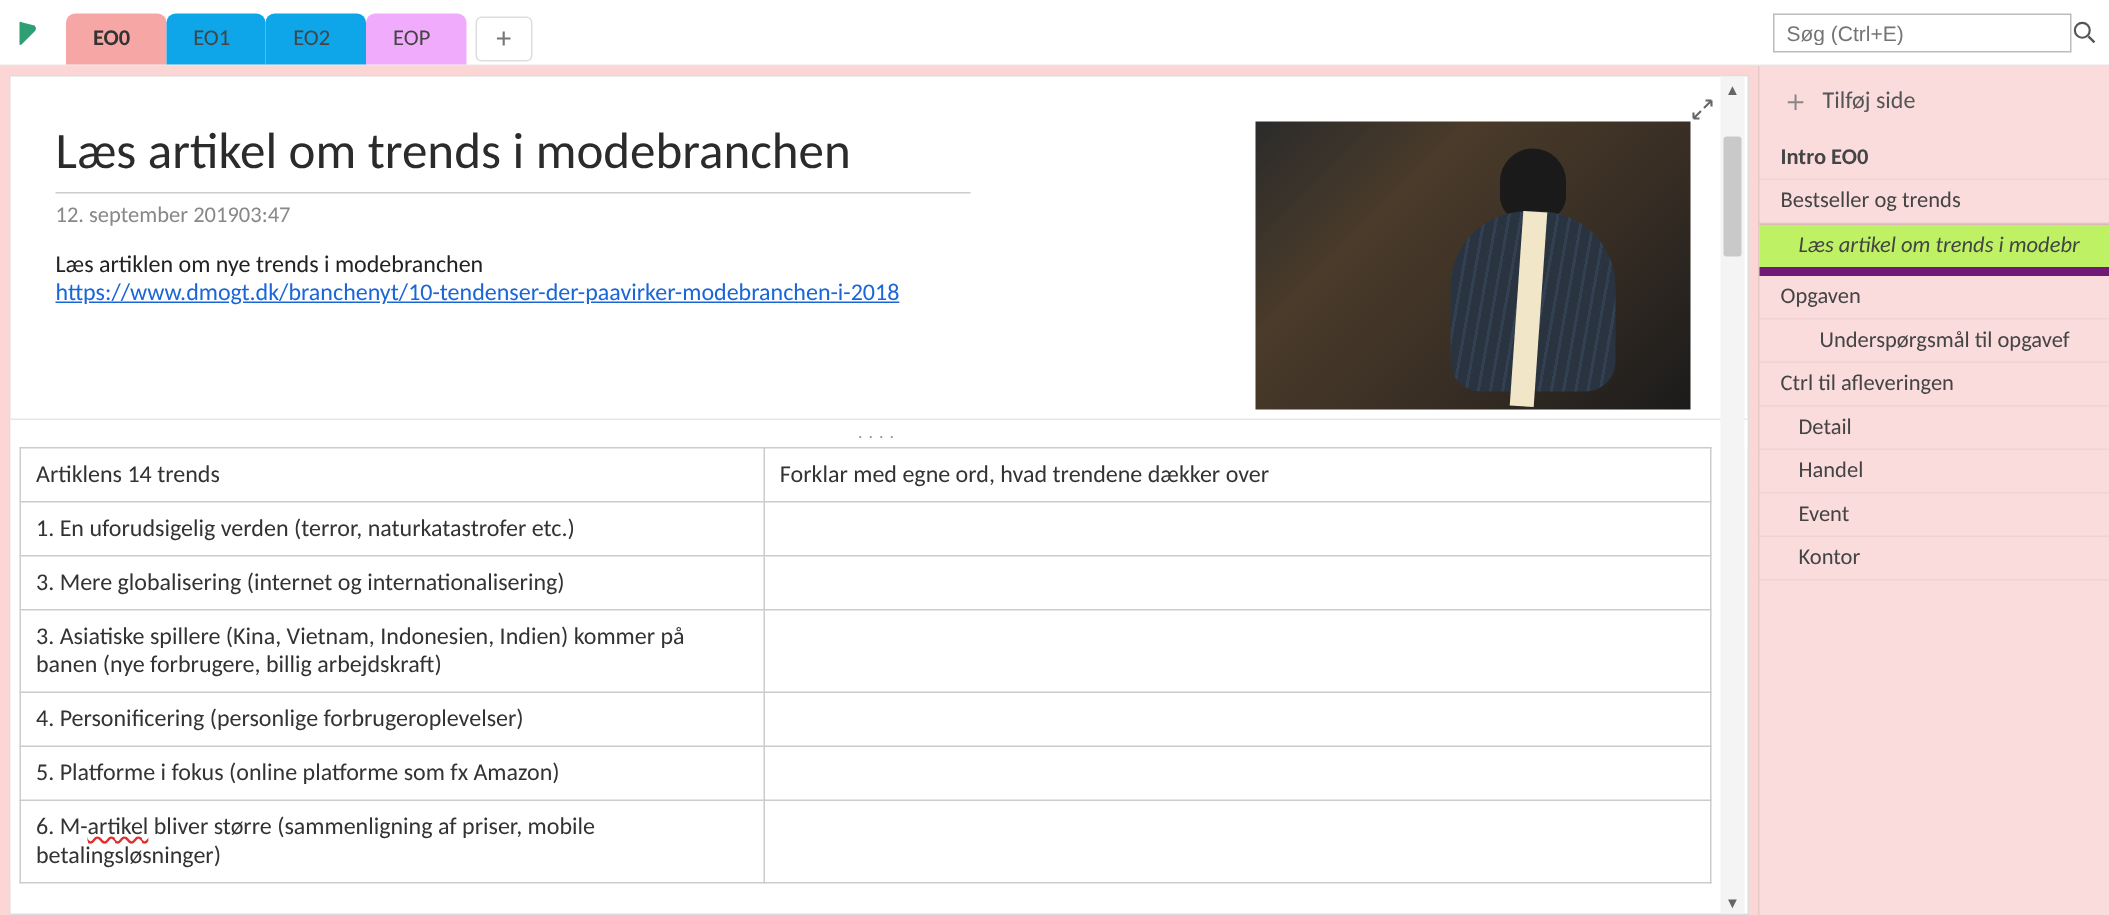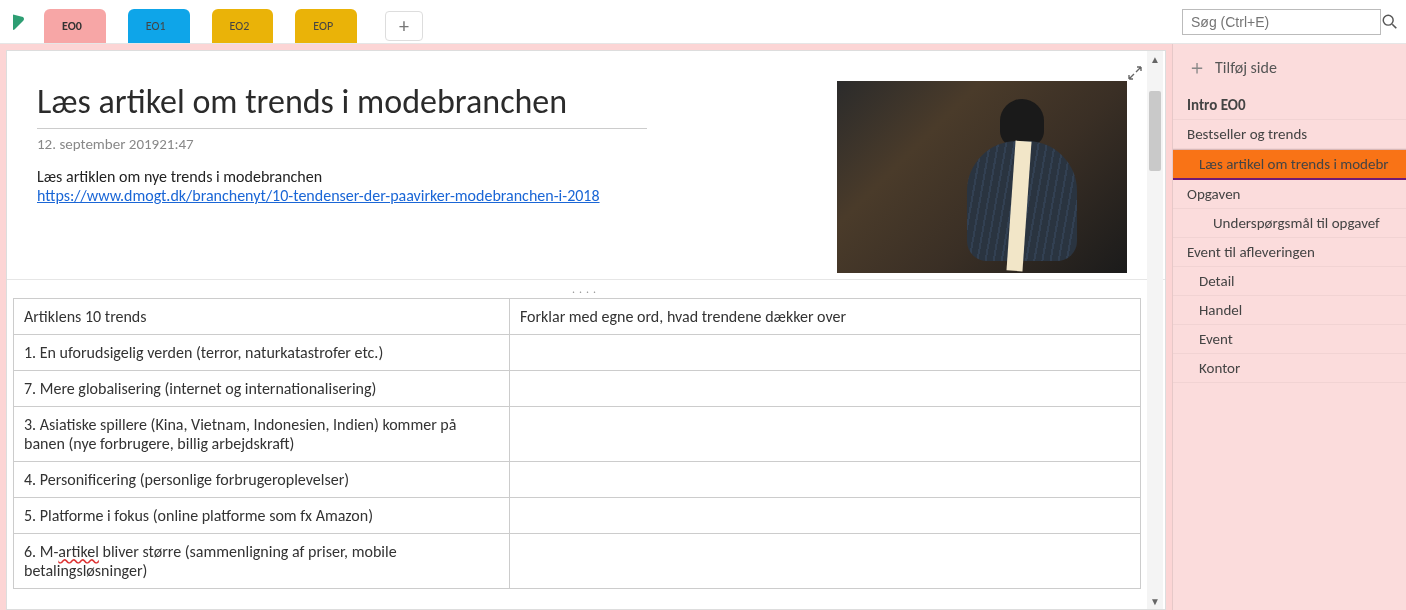--- a/index.html
+++ b/index.html
@@ -35,32 +35,32 @@
     display: flex;
     align-items: flex-end;
     padding-left: 4px;
     flex: 1;
   }
   .tab {
     position: relative;
     padding: 8px 24px 8px 18px;
     border-top-left-radius: 6px;
     border-top-right-radius: 6px;
-    margin-right: 22px;
-    font-size: 12px;
+    margin-right: 0;
+    font-size: 15px;
     color: #444;
     cursor: pointer;
     height: 34px;
     display: flex;
     align-items: center;
   }
   .tab-eo0 { background: #f7a6a6; color: #333; font-weight: 600; }
   .tab-eo1 { background: #0ea5e9; }
-  .tab-eo2 { background: #eab308; }
-  .tab-eop { background: #eab308; }
+  .tab-eo2 { background: #0ea5e9; }
+  .tab-eop { background: #f0abfc; }
   .tab-add {
     width: 38px;
     display: flex;
     align-items: center;
     justify-content: center;
     font-size: 20px;
     color: #777;
     border: 1px solid #ddd;
     height: 30px;
     border-radius: 4px;
@@ -284,23 +284,24 @@
     cursor: pointer;
     border-bottom: 1px solid rgba(0,0,0,0.04);
     white-space: nowrap;
     overflow: hidden;
     text-overflow: ellipsis;
   }
   .page-item.level1 { padding-left: 26px; }
   .page-item.level2 { padding-left: 40px; }
   .page-item.bold { font-weight: 600; }
   .page-item.selected {
-    background: #f97316;
+    background: #bef264;
     border-top: 1px solid #d8b8b8;
-    border-bottom: 2px solid #701a75;
+    border-bottom: 6px solid #701a75;
+    font-style: italic;
   }
 </style>
 </head>
 <body>
 
 <div class="topbar">
   <div class="app-icon">
     <svg width="20" height="20" viewBox="0 0 20 20">
         <path d="M3 3 L3 17 Q3 19 5 17 L13 9 Q15 7 13 5 L5 3 Q3 2 3 3 Z" fill="#2e9e73"></path>
       </svg>
@@ -333,21 +334,21 @@
         <svg width="16" height="16" viewBox="0 0 16 16">
             <path d="M2 14 L7 9 M2 14 L2 10 M2 14 L6 14 M14 2 L9 7 M14 2 L10 2 M14 2 L14 6" stroke="#666" stroke-width="1.4" fill="none"></path>
           </svg>
       </div>
 
       <div class="note-header">
         <div class="title-block">
           <div class="page-title">Læs artikel om trends i modebranchen</div>
           <div class="meta">
             <span>12. september 2019</span>
-            <span>21:47</span>
+            <span>03:47</span>
           </div>
           <div class="note-body" style="padding-left:0;">
             <div>Læs artiklen om nye trends i modebranchen</div>
             <a href="#">https://www.dmogt.dk/branchenyt/10-tendenser-der-paavirker-modebranchen-i-2018</a>
           </div>
         </div>
         <div class="hero-img">
           <div class="mannequin">
               <div class="head"></div>
               <div class="body"></div>
@@ -355,31 +356,31 @@
           <div class="tape"></div>
         </div>
       </div>
 
       <div class="splitter-dots">....</div>
 
       <div class="table-wrap">
         <table class="trends">
           <thead>
             <tr>
-              <th style="width:44%">Artiklens 10 trends</th>
+              <th style="width:44%">Artiklens 14 trends</th>
               <th>Forklar med egne ord, hvad trendene dækker over</th>
             </tr>
           </thead>
           <tbody>
             <tr>
                 <td>1. En uforudsigelig verden (terror, naturkatastrofer etc.)</td>
                 <td></td>
               </tr>
             <tr>
-                <td>7. Mere globalisering (internet og internationalisering)</td>
+                <td>3. Mere globalisering (internet og internationalisering)</td>
                 <td></td>
               </tr>
             <tr>
                 <td>3. Asiatiske spillere (Kina, Vietnam, Indonesien, Indien) kommer på banen (nye forbrugere, billig arbejdskraft)</td>
                 <td></td>
               </tr>
             <tr>
                 <td>4. Personificering (personlige forbrugeroplevelser)</td>
                 <td></td>
               </tr>
@@ -409,21 +410,21 @@
     <div class="add-page">
       <span class="plus">＋</span>
       <span>Tilføj side</span>
     </div>
     <div class="page-list" id="page-list">
         <div class="page-item bold">Intro EO0</div>
         <div class="page-item">Bestseller og trends</div>
         <div class="page-item level1 selected">Læs artikel om trends i modebr</div>
         <div class="page-item">Opgaven</div>
         <div class="page-item level2">Underspørgsmål til opgavef</div>
-        <div class="page-item">Event til afleveringen</div>
+        <div class="page-item">Ctrl til afleveringen</div>
         <div class="page-item level1">Detail</div>
         <div class="page-item level1">Handel</div>
         <div class="page-item level1">Event</div>
         <div class="page-item level1">Kontor</div>
       </div>
   </div>
 
 </div>
 
 </body></html>

